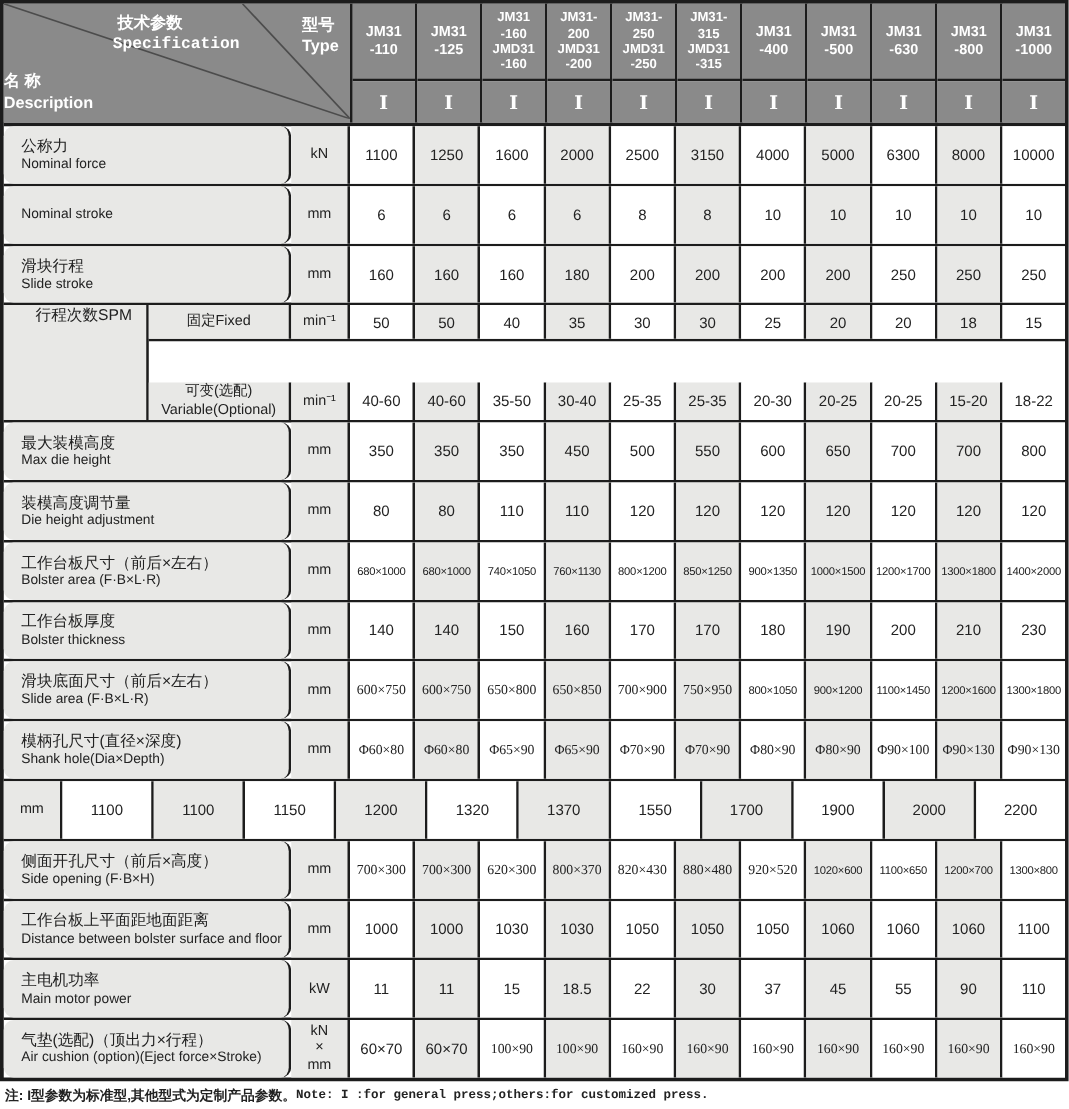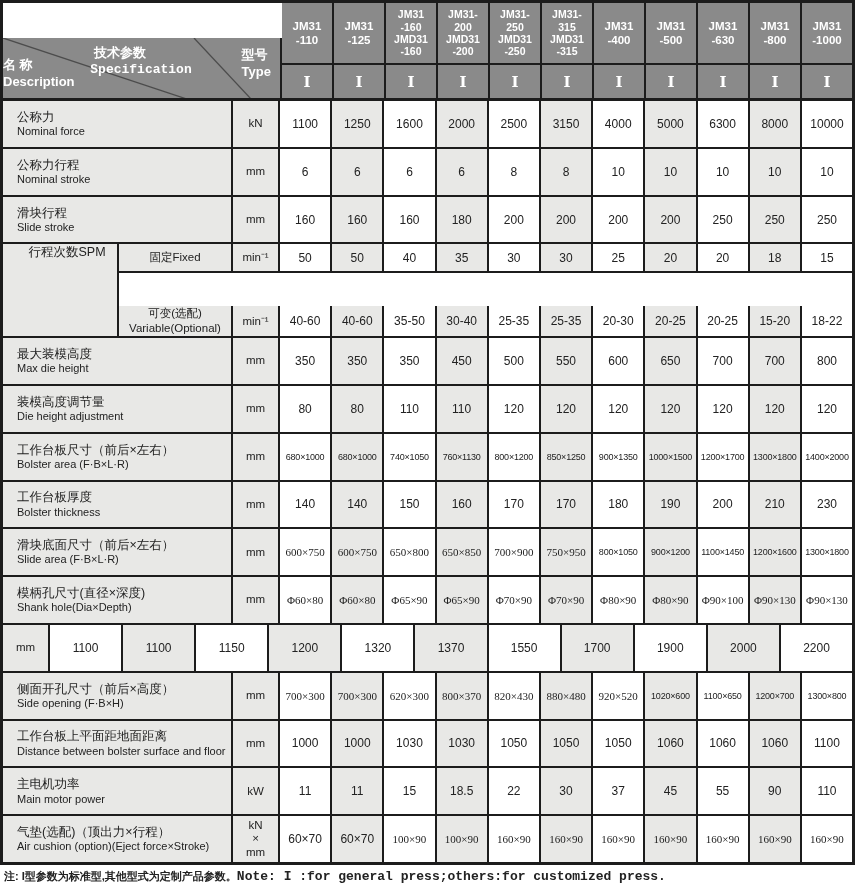--- a/index.html
+++ b/index.html
@@ -4,21 +4,21 @@
 <style>
   html,body{margin:0;padding:0;background:#fff;}
   body{width:855px;height:887px;position:relative;font-family:"Liberation Sans",sans-serif;color:#222;}
 
   .spec-table{position:absolute;left:0;top:0;width:855px;height:865px;box-sizing:border-box;
     border:3px solid var(--border,#1c1c1c);display:flex;flex-direction:column;background:#fff;}
 
   
   .hrow{display:flex;height:95px;flex:none;border-bottom:3px solid var(--border,#1c1c1c);}
   .corner{width:277px;flex:none;position:relative;background:var(--header-bg,#8a8a8a);
-    border-right:2px solid var(--border,#1c1c1c);color:#fff;overflow:hidden;margin-top:35px;}
+    border-right:2px solid var(--border,#1c1c1c);color:#fff;overflow:hidden;}
   .corner svg{position:absolute;left:0;top:0;}
   .corner .spec{position:absolute;top:7px;left:22px;width:190px;font-weight:bold;font-size:13px;line-height:1.3;}
   .corner .spec .zh{display:block;text-align:center;}
   .corner .spec .en{display:block;text-align:center;margin-left:42px;font-family:Liberation Mono, monospace;}
   .corner .type{position:absolute;top:9px;right:9px;font-weight:bold;font-size:13px;line-height:1.3;}
   .corner .type span{display:block;}
   .corner .desc{position:absolute;bottom:7px;left:0;font-weight:bold;font-size:13px;line-height:1.3;}
   .corner .desc span{display:block;}
   .mcols{flex:1;display:flex;}
   .mcol{flex:1;display:flex;flex-direction:column;border-right:2px solid var(--border,#1c1c1c);min-width:0;}
@@ -30,21 +30,21 @@
   .mmark{flex:1;background:var(--header-bg,#8a8a8a);display:flex;align-items:center;justify-content:center;
     color:#fff;font-weight:bold;font-size:15px;font-family:"DejaVu Serif",serif;}
 
   
   .rows{flex:1;display:flex;flex-direction:column;}
   .row{display:flex;flex:1;border-bottom:2px solid var(--border,#1c1c1c);min-height:0;}
   .row:last-child{border-bottom:none;}
   .row.group{flex:2;}
   .label{width:230px;flex:none;box-sizing:border-box;border-right:2px solid var(--border,#1c1c1c);
     background:var(--shade,#e8e8e6);display:flex;flex-direction:column;justify-content:center;
-    padding-left:14px;padding-right:4px;}
+    padding-left:14px;padding-right:4px;border-radius:8px;}
   .label .zh{font-size:12.5px;line-height:1.3;}
   .label .en{font-size:11px;line-height:1.25;}
   .unit{width:45px;flex:none;border-right:2px solid var(--border,#1c1c1c);background:var(--shade,#e8e8e6);
     display:flex;align-items:center;justify-content:center;font-size:11.5px;text-align:center;
     white-space:pre-line;line-height:1.15;}
   .vcell{flex:1;min-width:0;display:flex;align-items:center;justify-content:center;
     border-right:2px solid var(--border,#1c1c1c);font-size:12px;background:#fff;}
   .vcell:last-child{border-right:none;}
   .vcell.shade{background:var(--shade,#e8e8e6);}
   .vcell.v-m{font-size:11px;font-family:Liberation Serif, serif;}
@@ -56,21 +56,21 @@
   .gbody{flex:1;display:flex;flex-direction:column;gap:33px;}
   .subrow{display:flex;flex:1;border-bottom:2px solid var(--border,#1c1c1c);}
   .subrow:last-child{border-bottom:none;}
   .slabel{width:112px;flex:none;border-right:2px solid var(--border,#1c1c1c);background:var(--shade,#e8e8e6);
     display:flex;align-items:center;justify-content:center;text-align:center;font-size:11.5px;
     white-space:pre-line;line-height:1.3;}
 
   
   .footer{position:absolute;left:0;top:866px;width:855px;height:21px;display:flex;align-items:center;
     padding-left:4px;box-sizing:border-box;font-size:11px;white-space:nowrap;font-weight:bold;}
-  .footer .en{font-family:"Liberation Mono",monospace;font-size:13px;}
+  .footer .en{font-family:"Liberation Mono",monospace;font-size:10px;}
 </style>
 </head>
 <body>
 
 <div class="spec-table">
   <div class="hrow">
     <div class="corner">
       <svg width="277" height="92" viewBox="0 0 277 92">
         <line x1="0" y1="0" x2="277" y2="92" stroke="#4c4c4c" stroke-width="1.3"></line>
         <line x1="191" y1="0" x2="277" y2="92" stroke="#4c4c4c" stroke-width="1.3"></line>
@@ -168,21 +168,20 @@
         <div class="vcell">2500</div>
         <div class="vcell shade">3150</div>
         <div class="vcell">4000</div>
         <div class="vcell shade">5000</div>
         <div class="vcell">6300</div>
         <div class="vcell shade">8000</div>
         <div class="vcell">10000</div>
       </div>
       <div class="row">
         <div class="label">
-          <div class="zh">公称力行程</div>
           <div class="en">Nominal stroke</div>
         </div>
         <div class="unit">mm</div>
         <div class="vcell">6</div>
         <div class="vcell shade">6</div>
         <div class="vcell">6</div>
         <div class="vcell shade">6</div>
         <div class="vcell">8</div>
         <div class="vcell shade">8</div>
         <div class="vcell">10</div>

